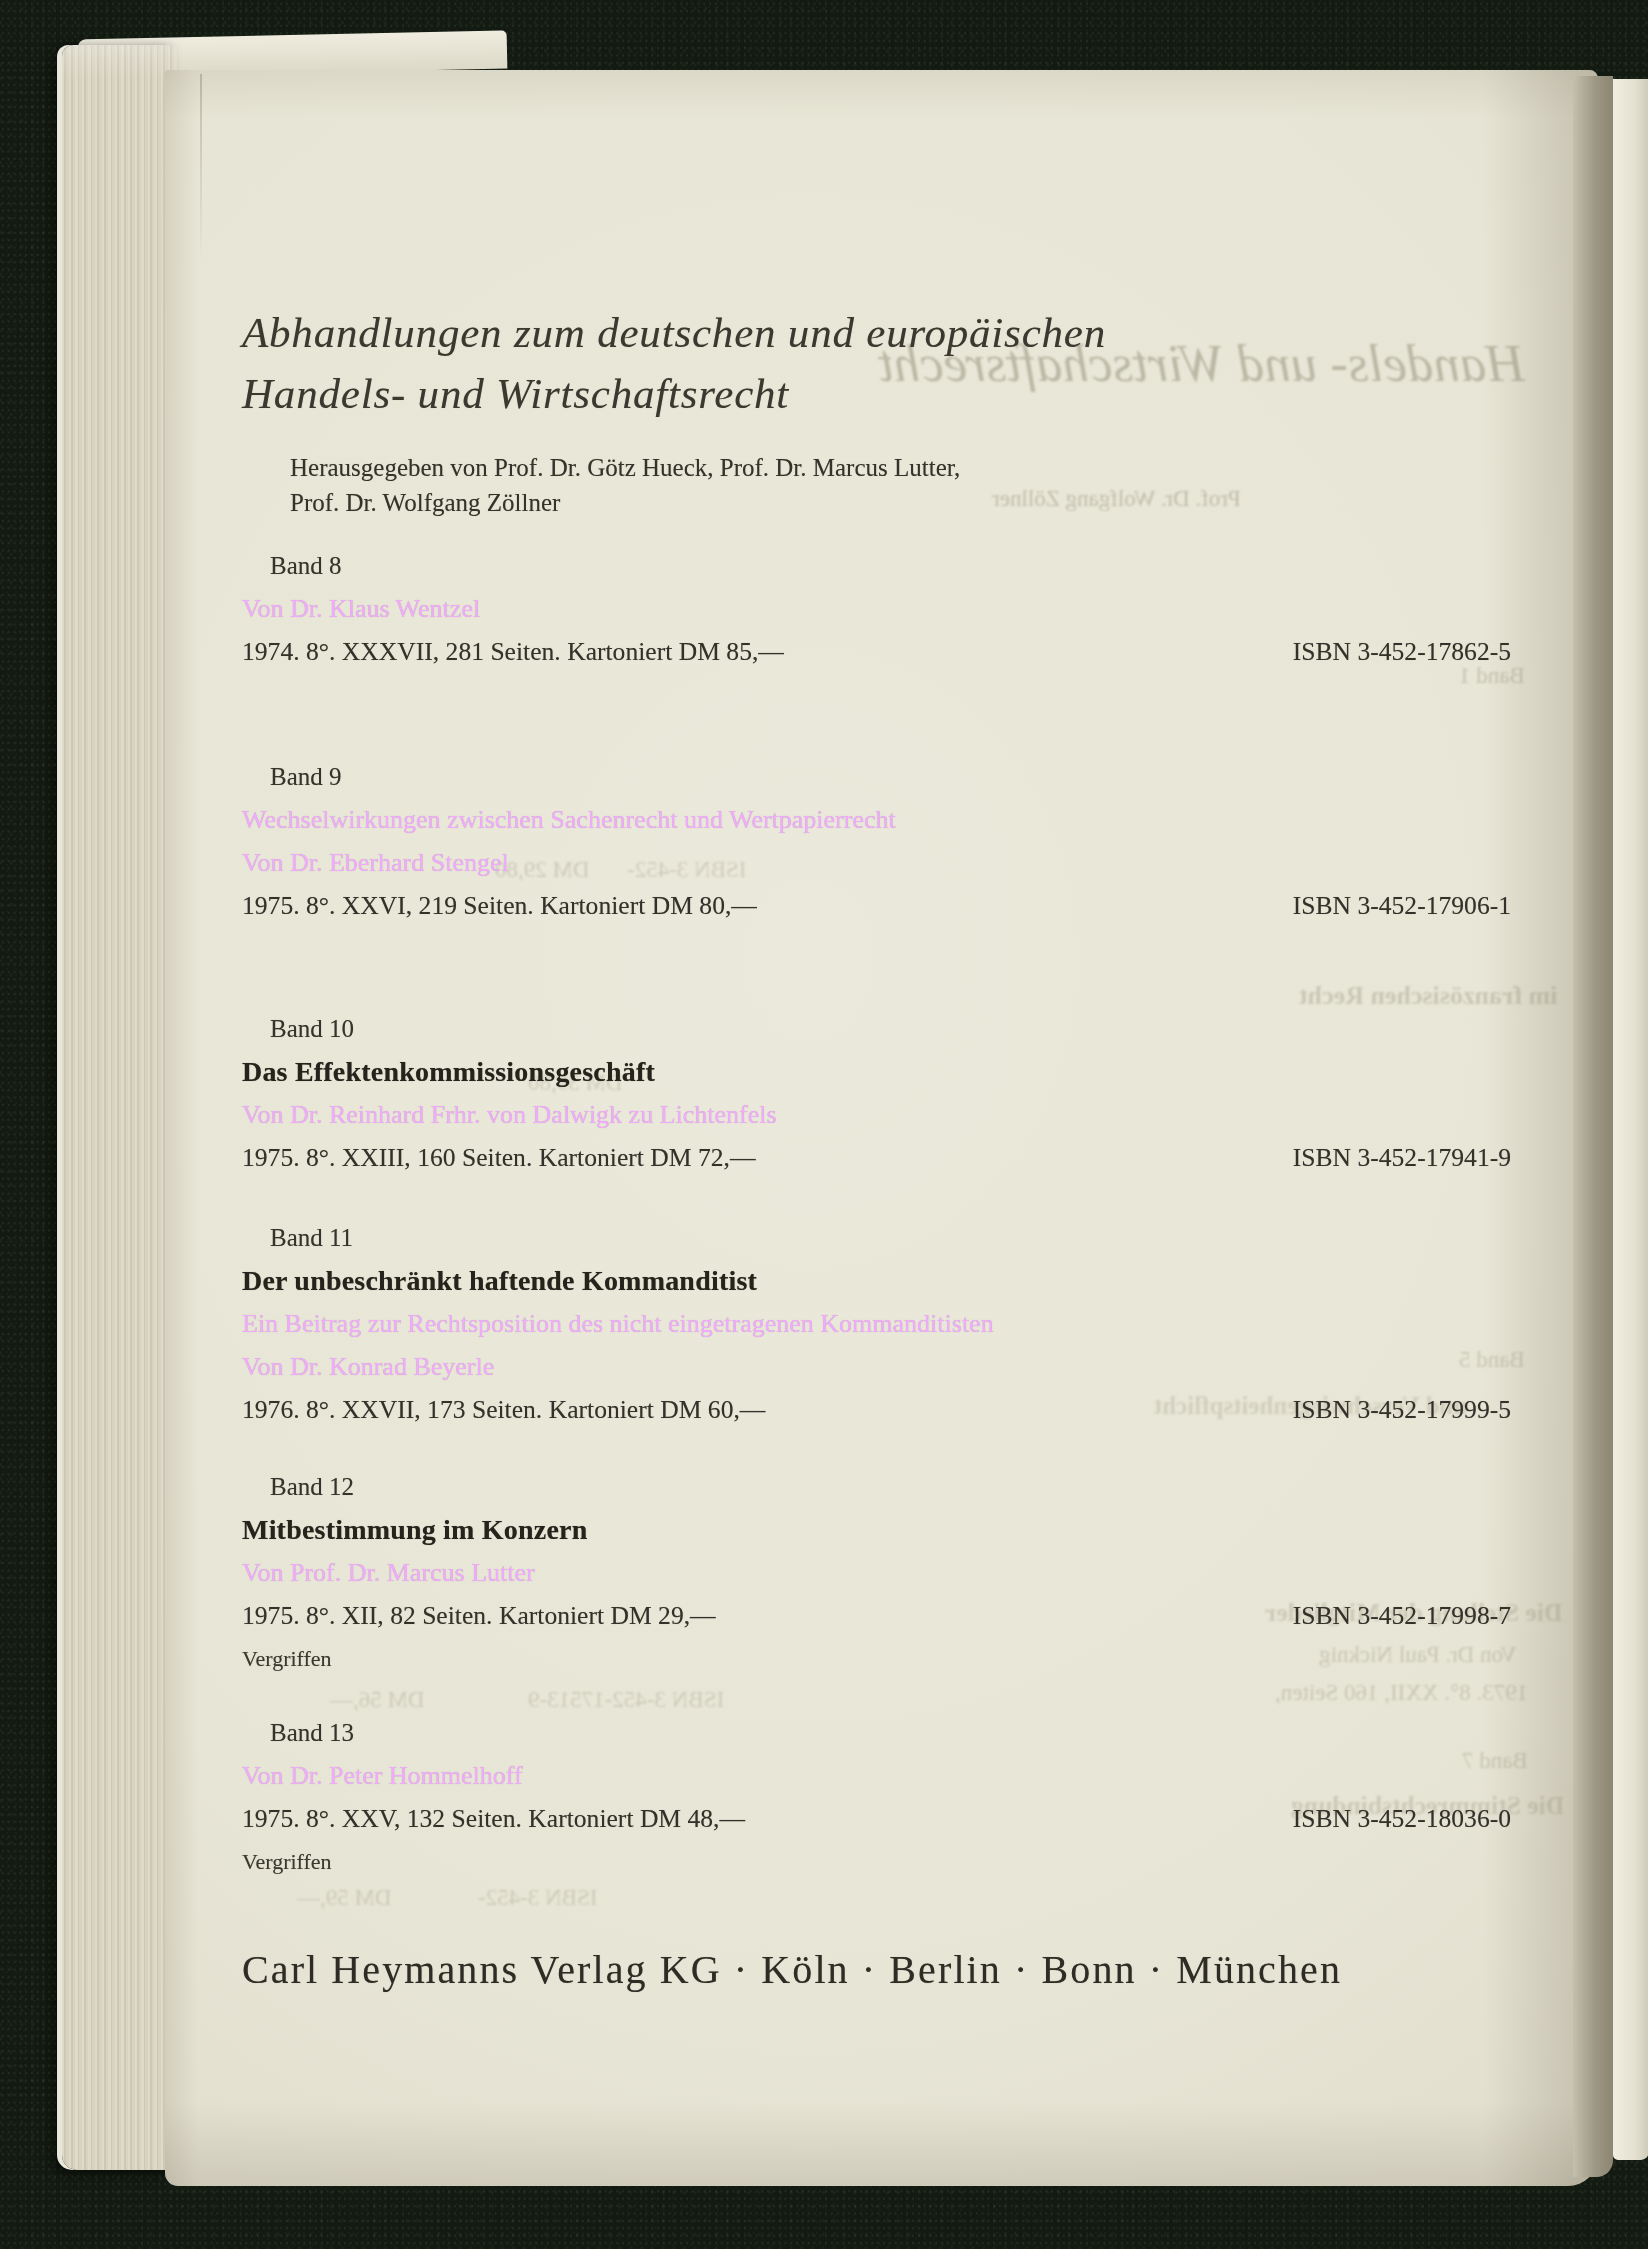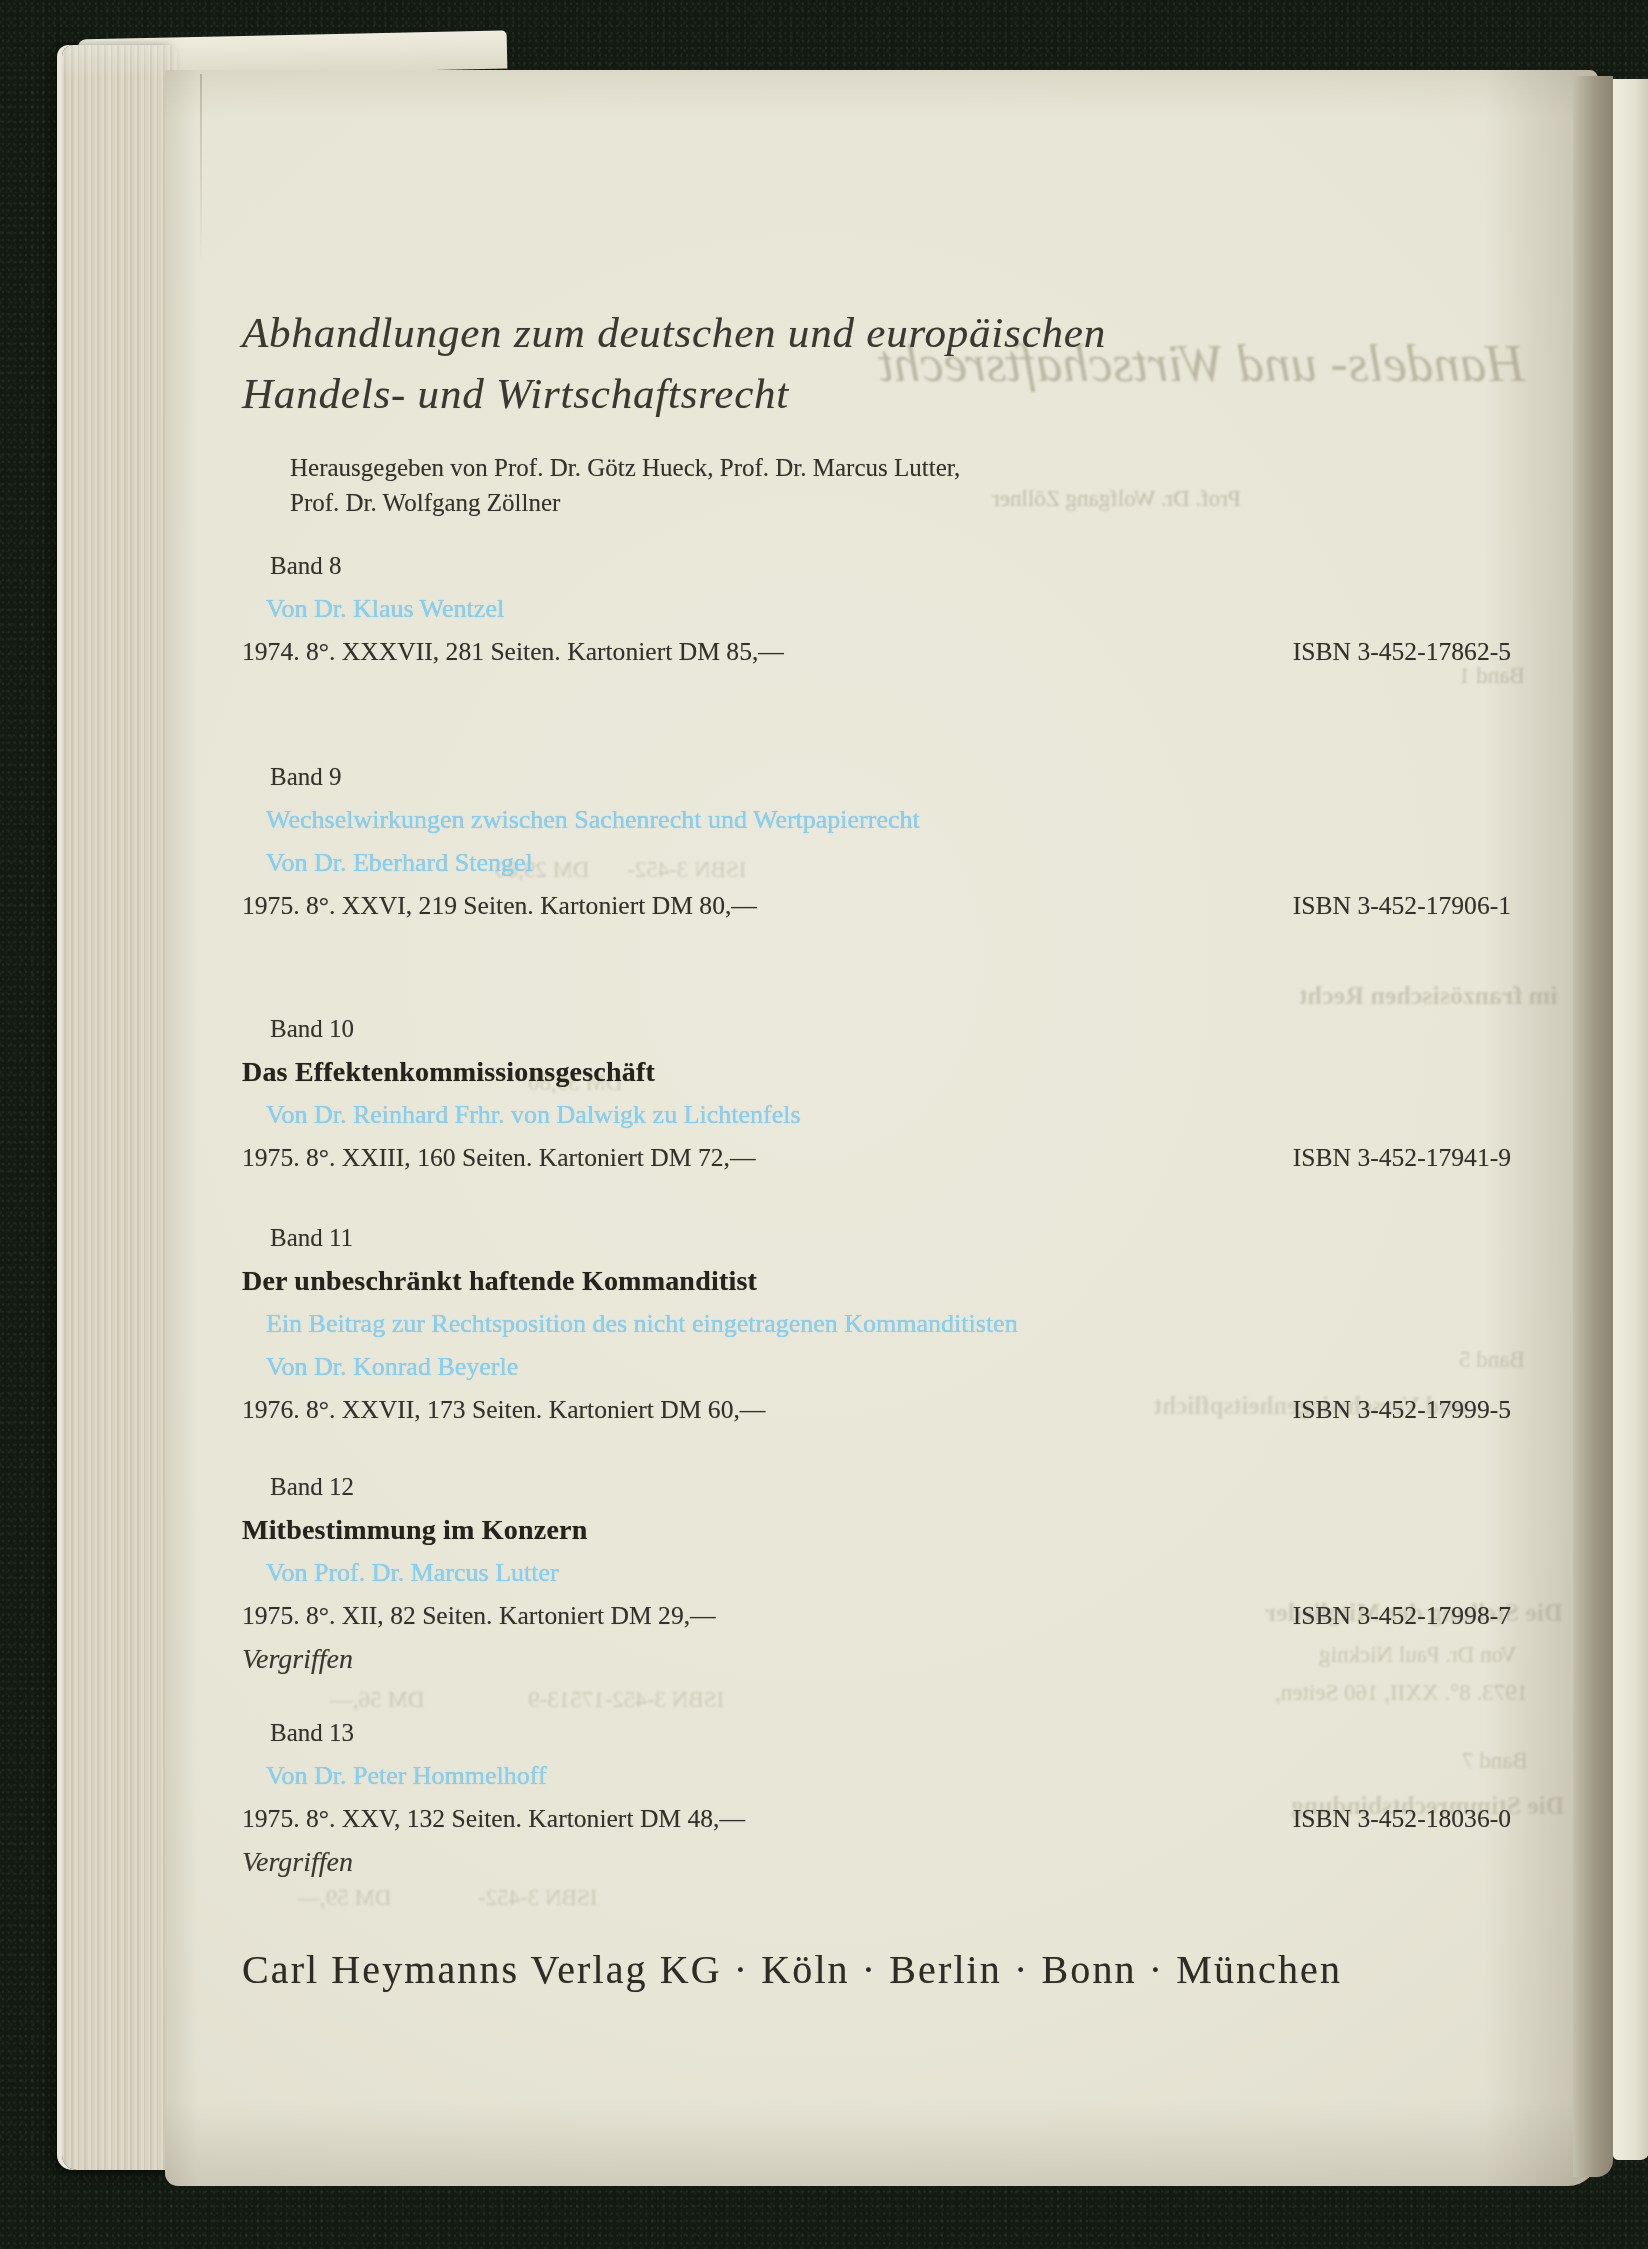--- a/index.html
+++ b/index.html
@@ -56,24 +56,24 @@
   .txt{position:absolute;z-index:3;color:#34322a;text-shadow:0 0 0.8px rgba(62,58,46,.35);}
   .series-title{
     left:242px;top:302px;width:1336px;line-height:61px;font-size:43px;
     font-style:italic;color:#3a382f;letter-spacing:0.8px;white-space:nowrap;
   }
   .editors{left:290px;top:450px;width:1154px;line-height:35px;font-size:25px;white-space:nowrap;}
   .entry{position:absolute;left:242px;width:1269px;z-index:3;}
   .line{height:43px;line-height:43px;white-space:nowrap;}
   .band{font-size:25px;color:#35332b;text-shadow:0 0 0.8px rgba(62,58,46,.35);margin-left:28px;}
   .btitle{font-size:28px;font-weight:bold;color:#25231b;text-shadow:0 0 0.8px rgba(40,36,28,.45);letter-spacing:0.2px;}
-  .sub, .author{font-size:26px;color:#7dd3fc;text-shadow:0 0 0.8px rgba(62,58,46,.35);margin-left:24px;}
+  .sub, .author{font-size:26px;color:#f0abfc;text-shadow:0 0 0.8px rgba(62,58,46,.35);}
   .drow{display:flex;justify-content:space-between;align-items:baseline;gap:36px;}
   .details, .isbn{font-size:25.6px;color:#33312a;text-shadow:0 0 0.8px rgba(62,58,46,.35);}
-  .note{font-size:28px;font-style:italic;color:#3a382f;text-shadow:0 0 0.8px rgba(62,58,46,.35);}
+  .note{font-size:22px;color:#3a382f;text-shadow:0 0 0.8px rgba(62,58,46,.35);}
   .publisher{
     left:242px;top:1946px;width:1286px;font-size:40px;letter-spacing:2.1px;
     color:#2e2c25;white-space:nowrap;text-shadow:0 0 0.8px rgba(50,46,38,.4);
   }
   
   .ghost{
     position:absolute;z-index:2;transform:scaleX(-1);white-space:nowrap;
     color:#8f8b74;filter:blur(1.3px);font-size:23px;
   }
   .ghost-b{font-weight:bold;}

